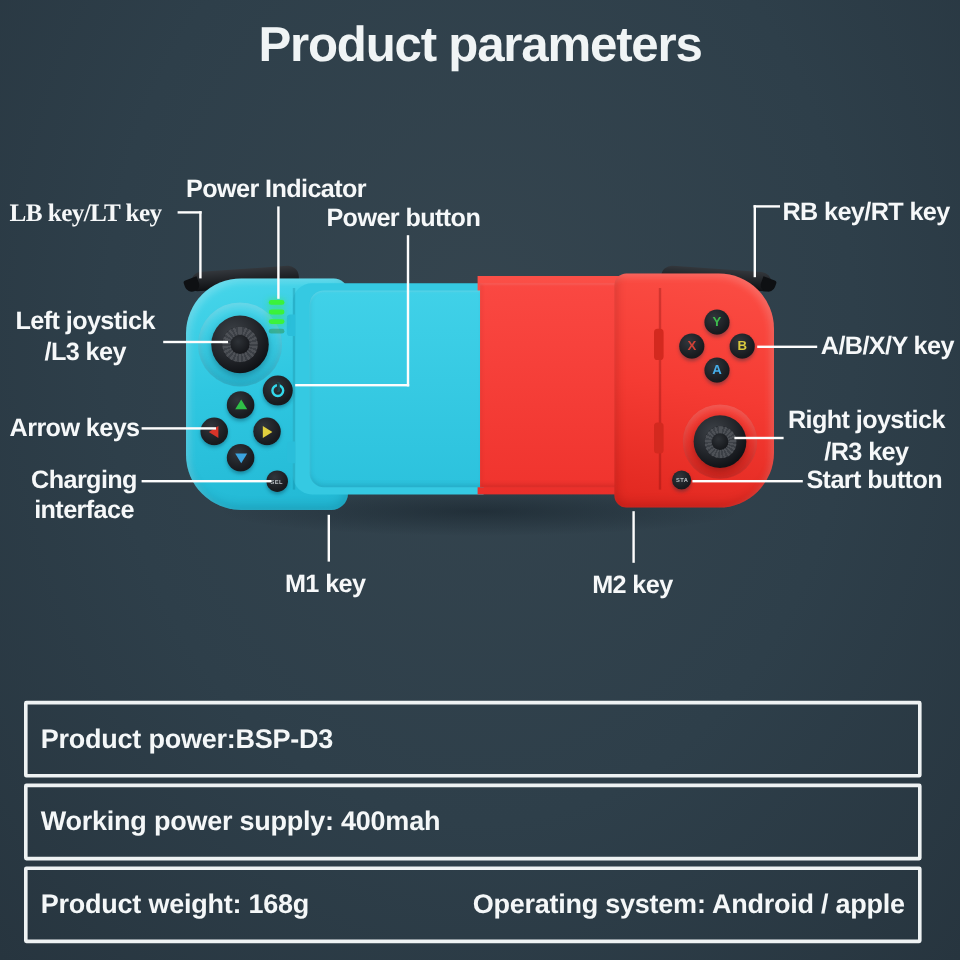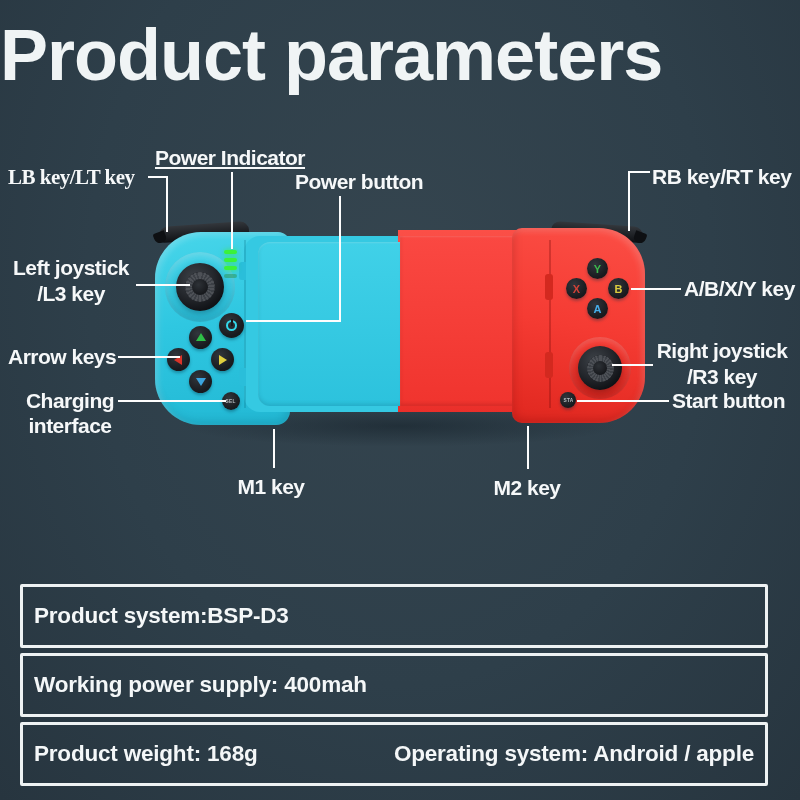--- a/index.html
+++ b/index.html
@@ -1,21 +1,21 @@
 <!DOCTYPE html>
 <html><head>
 <meta charset="utf-8">
 <style>
 * {margin:0;padding:0;box-sizing:border-box;}
 html,body {width:800px;height:800px;}
 body {font-family:"Liberation Sans",sans-serif;}
 #canvas {position:relative;width:800px;height:800px;overflow:hidden;
   background:radial-gradient(ellipse at 50% 35%, #35454f 0%, #2e3f4a 55%, #27353f 100%);}
-.title {position:absolute;top:14px;left:0;width:100%;text-align:left;
-  font-size:72px;font-weight:bold;letter-spacing:-1px;color:#f0f4f5;}
+.title {position:absolute;top:14px;left:0;width:100%;text-align:center;
+  font-size:41px;font-weight:bold;letter-spacing:-1px;color:#f0f4f5;}
 .lbl {position:absolute;color:#f6f8f9;font-weight:bold;font-size:21px;letter-spacing:-0.5px;
   white-space:nowrap;line-height:26px;}
 .lbl.ctr {text-align:center;}
 .ln {position:absolute;background:#fdfdfd;z-index:20;}
 .lnbox {position:absolute;z-index:20;}
 .circle {position:absolute;border-radius:50%;}
 .btn-dark {background:radial-gradient(circle at 38% 32%, #31363c 0%, #181a1e 68%);
   box-shadow:0 2px 3px rgba(0,50,70,.35);display:flex;align-items:center;justify-content:center;z-index:6;}
 .tri {width:0;height:0;}
 .letter {font-weight:bold;font-size:11px;}
@@ -132,22 +132,22 @@
       background:repeating-conic-gradient(rgba(255,255,255,.09) 0deg 8deg, rgba(0,0,0,0) 8deg 16deg),
       radial-gradient(circle, #1b1d21 0 30%, #3c4046 33% 68%, #202227 71%);"></div>
     <div class="circle" style="left:593px;top:361px;width:14px;height:14px;z-index:8;
       background:radial-gradient(circle at 40% 35%, #2e3237, #17191d 70%);"></div>
 
     <div class="circle btn-dark" style="left:560px;top:392px;width:16px;height:16px;">
       <span class="tinytxt">STA</span>
     </div>
   </div>
 
-  <div class="lbl" style="left:155px;top:145px;text-decoration:underline;">Power Indicator</div>
-  <div class="lbl" style="left:272px;top:169px;margin-left:23px;">Power button</div>
+  <div class="lbl" style="left:155px;top:145px;">Power Indicator</div>
+  <div class="lbl" style="left:272px;top:169px;">Power button</div>
   <div class="lbl" style="left:8px;top:164px;font-family:Liberation Serif, serif;">LB key/LT key</div>
   <div class="lbl ctr" style="left:1px;top:255px;width:140px;">
     <div>Left joystick</div>
     <div>/L3 key</div>
   </div>
   <div class="lbl" style="left:8px;top:344px;">Arrow keys</div>
   <div class="lbl ctr" style="left:20px;top:388px;width:100px;line-height:25px;">
     <div>Charging</div>
     <div>interface</div>
   </div>
@@ -169,21 +169,21 @@
   <div class="ln" style="left:118px;top:400px;width:108px;height:2px;"></div>
   <div class="ln" style="left:273px;top:429px;width:2px;height:39px;"></div>
   <div class="ln" style="left:527px;top:426px;width:2px;height:43px;"></div>
   <div class="lnbox" style="left:628px;top:171px;width:22px;height:60px;border-top:2px solid #fdfdfd;border-left:2px solid #fdfdfd;"></div>
   <div class="ln" style="left:631px;top:288px;width:50px;height:2px;"></div>
   <div class="ln" style="left:612px;top:364px;width:41px;height:2px;"></div>
   <div class="ln" style="left:577px;top:400px;width:92px;height:2px;"></div>
 
   <div class="spec-table">
     <div class="spec-row">
-      <span>Product system:BSP-D3</span>
+      <span>Product power:BSP-D3</span>
     </div>
     <div class="spec-row">
       <span>Working power supply: 400mah</span>
     </div>
     <div class="spec-row">
       <span>Product weight: 168g</span>
       <span>Operating system: Android / apple</span>
     </div>
   </div>
 </div>

